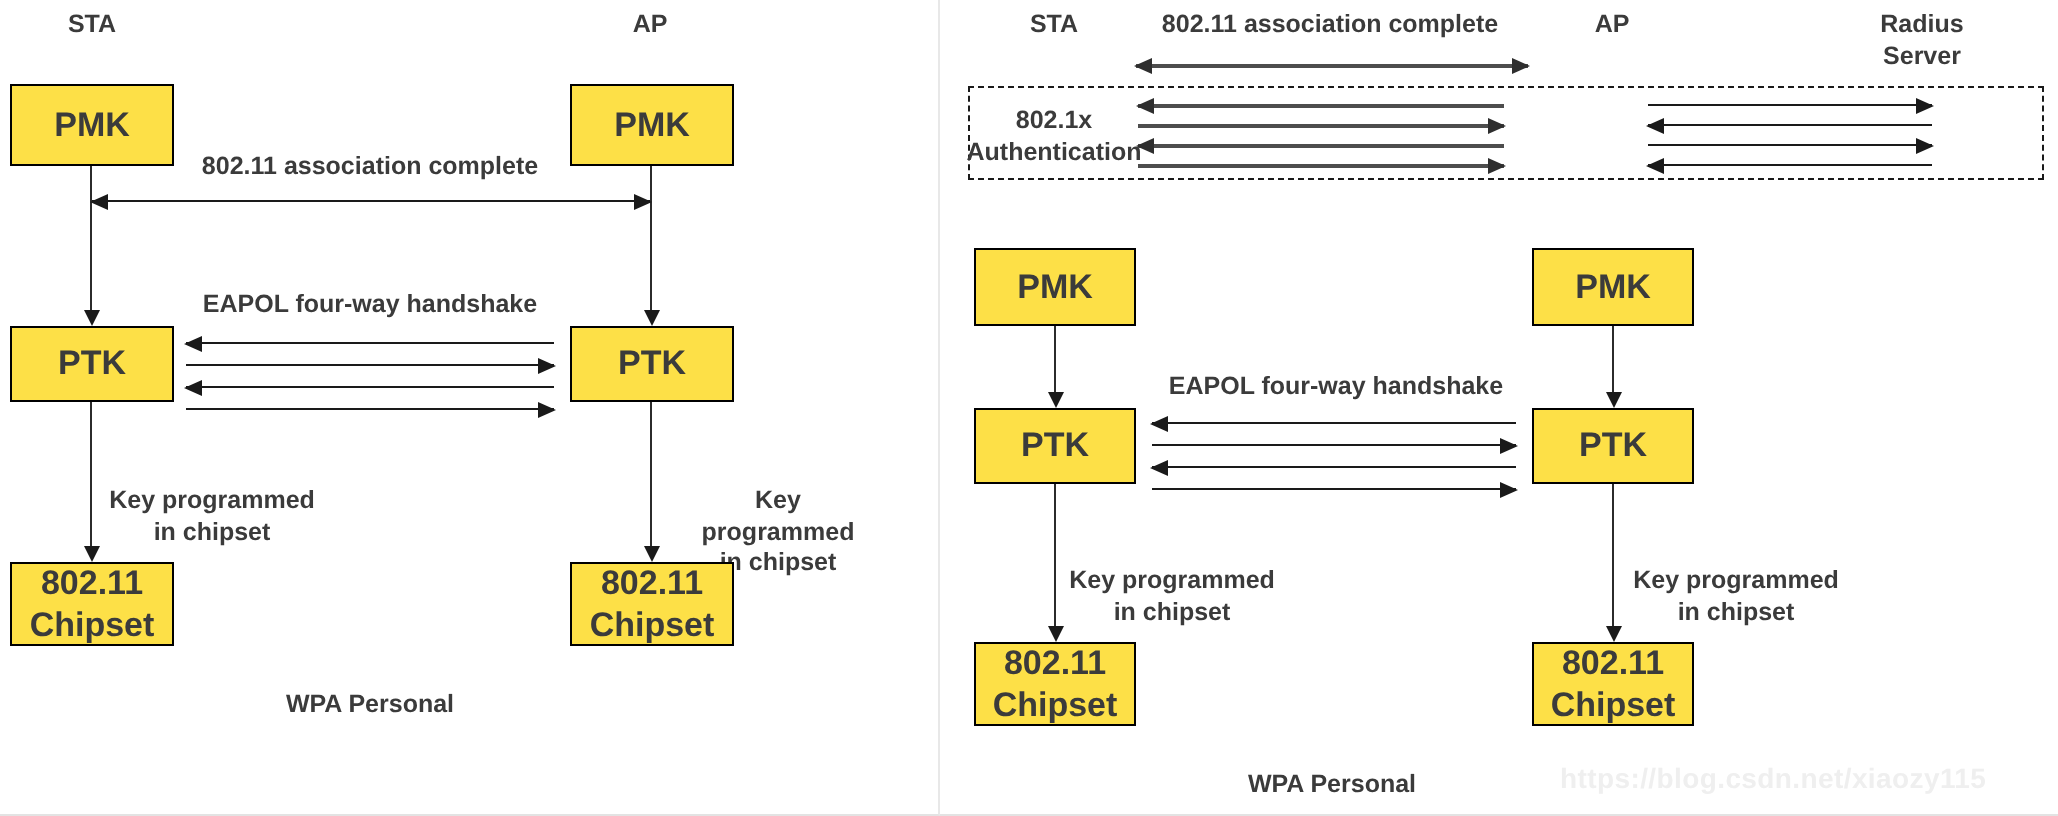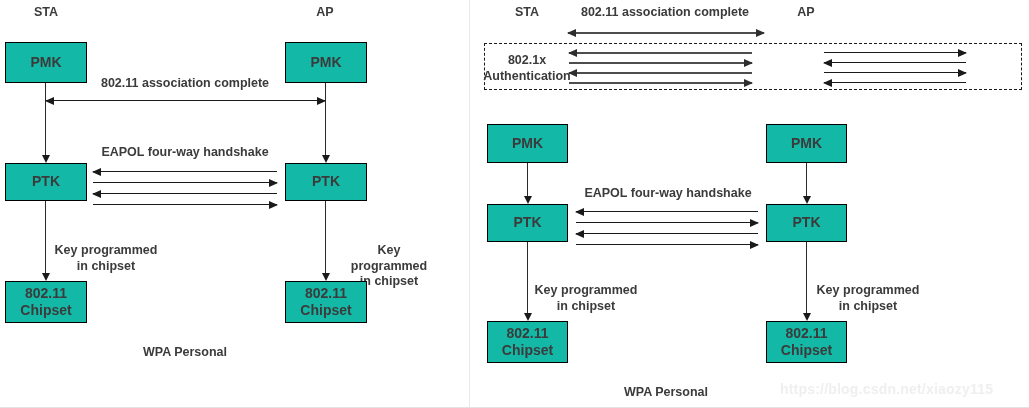--- a/index.html
+++ b/index.html
@@ -34,27 +34,27 @@
     width: 559px;
     height: 408px;
     border-bottom: 1px solid #e3e3e3;
     box-sizing: border-box;
   }
 
   
   .node {
     position: absolute;
     border: 1.3px solid #000000;
-    background: #14b8a6;
+    background: #fde047;
     box-sizing: border-box;
     display: flex;
     flex-direction: column;
     align-items: center;
     justify-content: center;
-    font-size: 14px;
+    font-size: 17px;
     color: #3b3b3b;
     line-height: 1.25;
     white-space: pre-line;
     text-align: center;
   }
 
   
   .label {
     position: absolute;
     font-size: 12.5px;
@@ -174,20 +174,21 @@
   <div class="node" style="left:285px; top:281px; width:82px; height:42px;">802.11
 Chipset</div>
 
   <div class="label" style="left:185px; top:345px;">WPA Personal</div>
 </div>
 
 <div class="panel" id="panel-right">
 
   <div class="label" style="left:57px; top:5px;">STA</div>
   <div class="label" style="left:336px; top:5px;">AP</div>
+  <div class="label" style="left:491px; top:5px;">Radius Server</div>
 
   <div class="label" style="left:195px; top:5px;">802.11 association complete</div>
   <div class="harrow grey to-left to-right" style="left:98px; top:32px; width:196px;"></div>
 
   <div class="dashbox" style="left:14px; top:43px; width:538px; height:47px;"></div>
   <div class="label" style="left:57px; top:53px;">802.1x
 Authentication</div>
 
   <div class="harrow grey to-left" style="left:99px; top:52px; width:183px;"></div>
   <div class="harrow grey to-right" style="left:99px; top:62px; width:183px;"></div>

